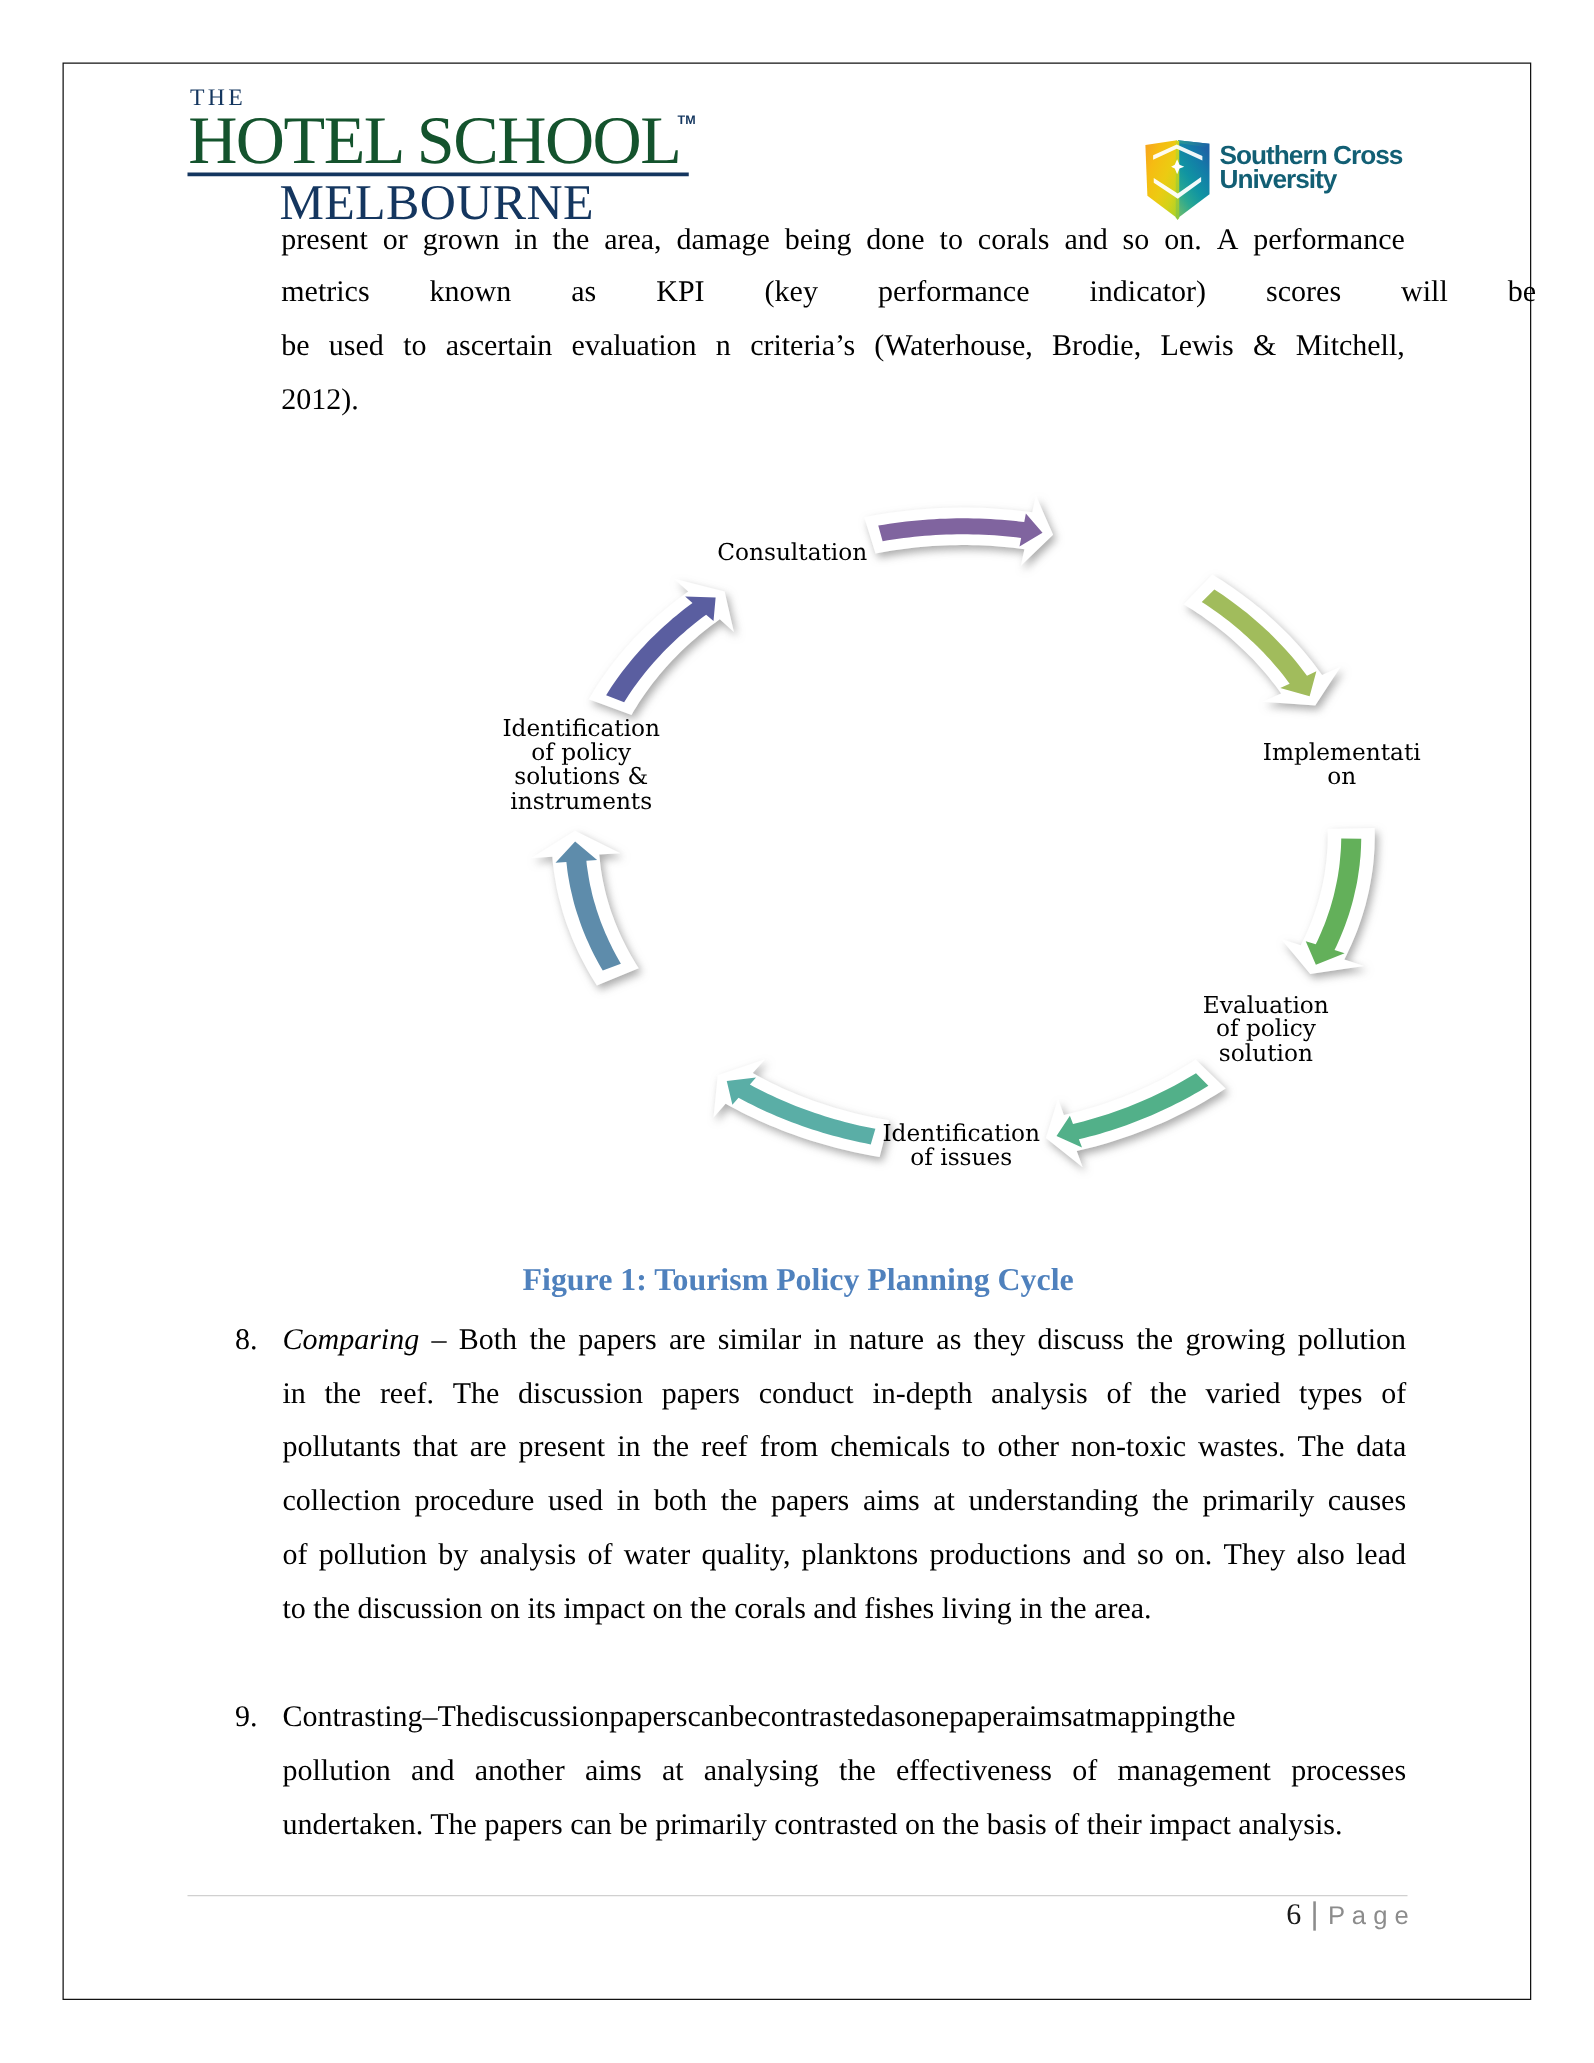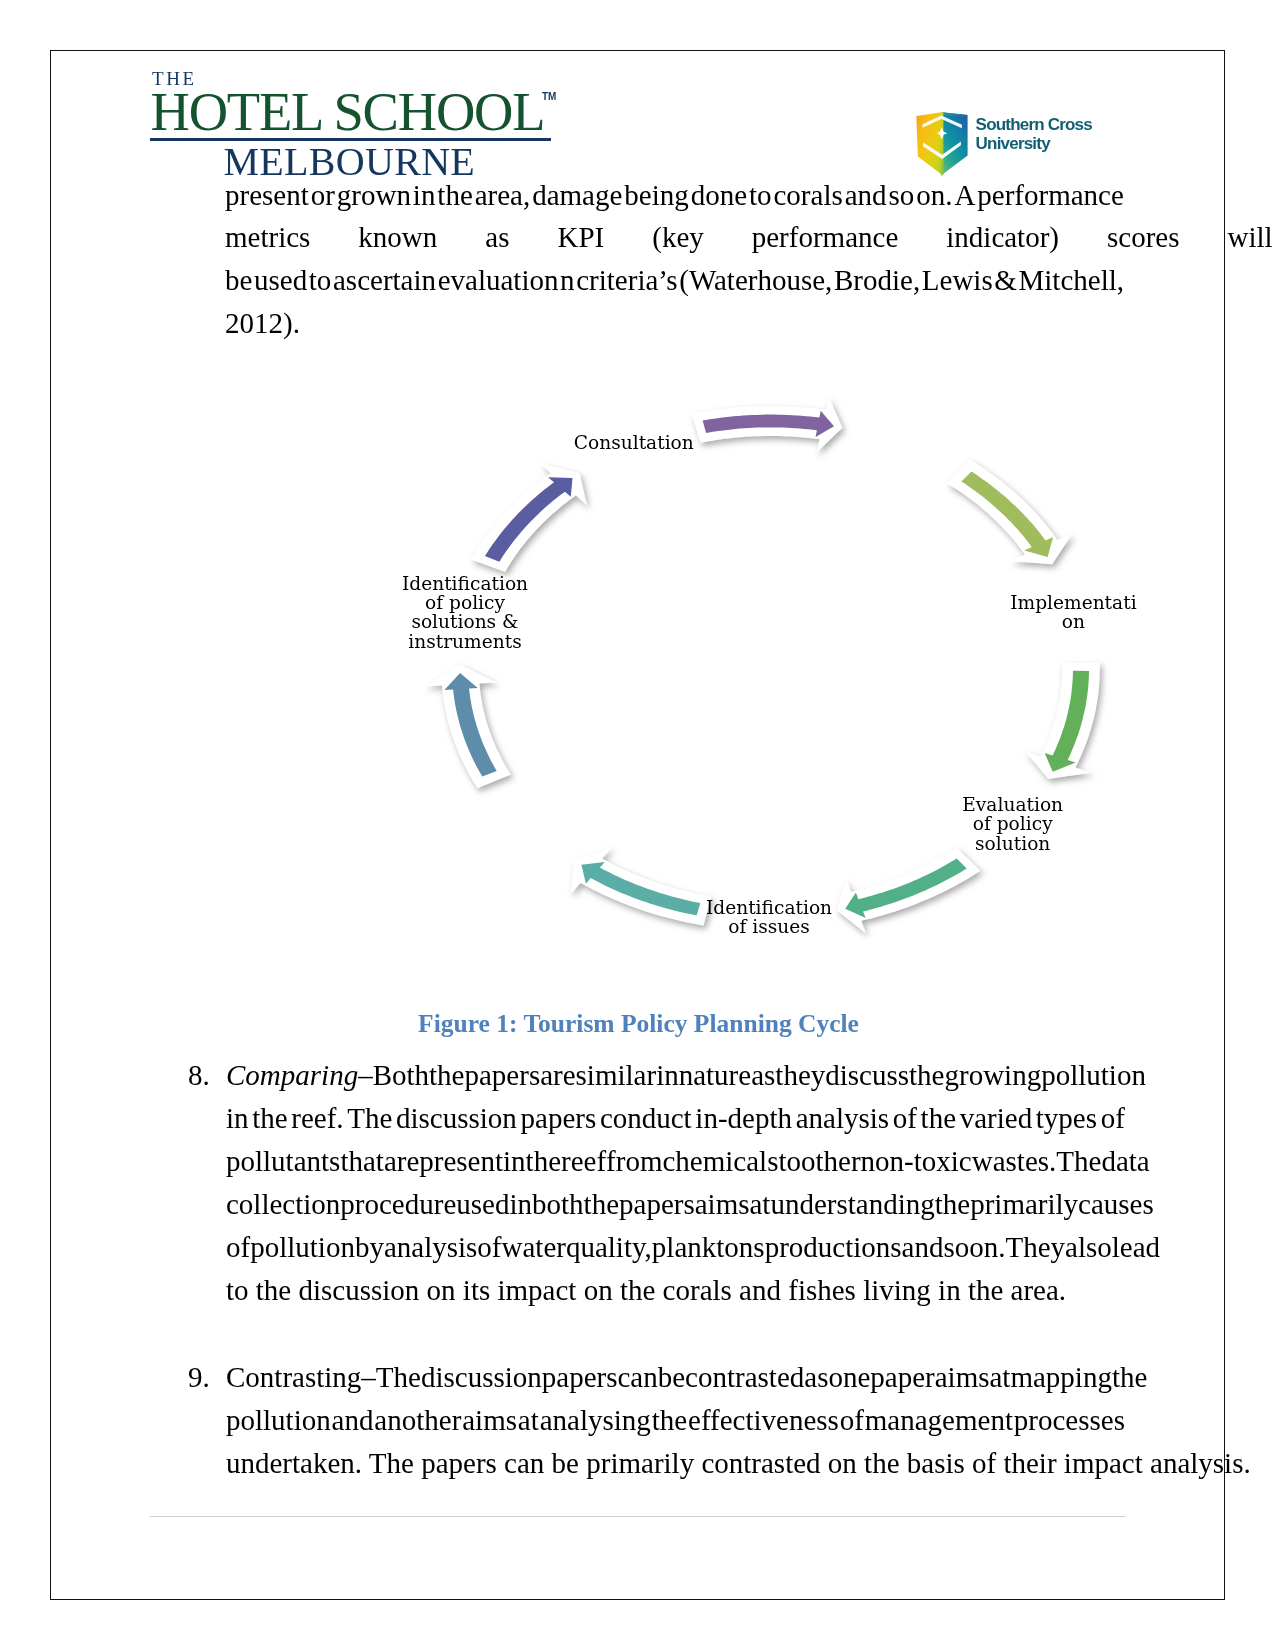--- a/index.html
+++ b/index.html
@@ -48,28 +48,28 @@
     font-family: "Liberation Serif", serif;
     font-size: 40px; color: #14365f; font-weight: 400;
     letter-spacing: 0.3px; line-height:1;
     position:absolute; left:73.5px; top:82px; white-space:nowrap;
   }
   
   .scu { position:absolute; left:916px; top:112px; }
   .scu-text {
     position:absolute; left:59.6px; top:3.6px;
     font-family:"Liberation Sans", sans-serif;
-    font-weight:700; font-size:17px; line-height:18.9px;
+    font-weight:700; font-size:21px; line-height:18.9px;
     color:#125f74; letter-spacing:-0.8px; white-space:nowrap;
   }
   
   .tline {
     position:absolute; height:24px;
     font-family:"Liberation Serif", serif;
-    font-size:29px; color:#000; white-space:nowrap;
+    font-size:24px; color:#000; white-space:nowrap;
   }
   .tline.just { display:flex; }
   .tline.just > span.w { display:inline-block; }
   .figcap {
     position:absolute;
     text-align:center; color:#4f81bd; font-weight:bold;
     font-family:"Liberation Serif", serif; font-size:25.5px;
   }
   .it { font-style: italic; }
   .footer-rule {
@@ -384,14 +384,15 @@
           <span class="w">effectiveness</span>
           <span class="w">of</span>
           <span class="w">management</span>
           <span class="w">processes</span>
         </div>
         <div class="tline" style="left: 226px; top: 1446.8px;"><span class="w">undertaken.</span> <span class="w">The</span> <span class="w">papers</span> <span class="w">can</span> <span class="w">be</span> <span class="w">primarily</span> <span class="w">contrasted</span> <span class="w">on</span> <span class="w">the</span> <span class="w">basis</span> <span class="w">of</span> <span class="w">their</span> <span class="w">impact</span> <span class="w">analysis.</span></div>
       </div>
   </div>
 
   <div class="footer-rule" style="left:150px;top:1515.5px;width:976px"></div>
+  <div class="footer" style="left:150px;top:1517.0px;width:977px"><span class="pg">6</span><span class="sep">|</span><span class="lbl">P a g e</span></div>
 
 </div>
 
 </body></html>

